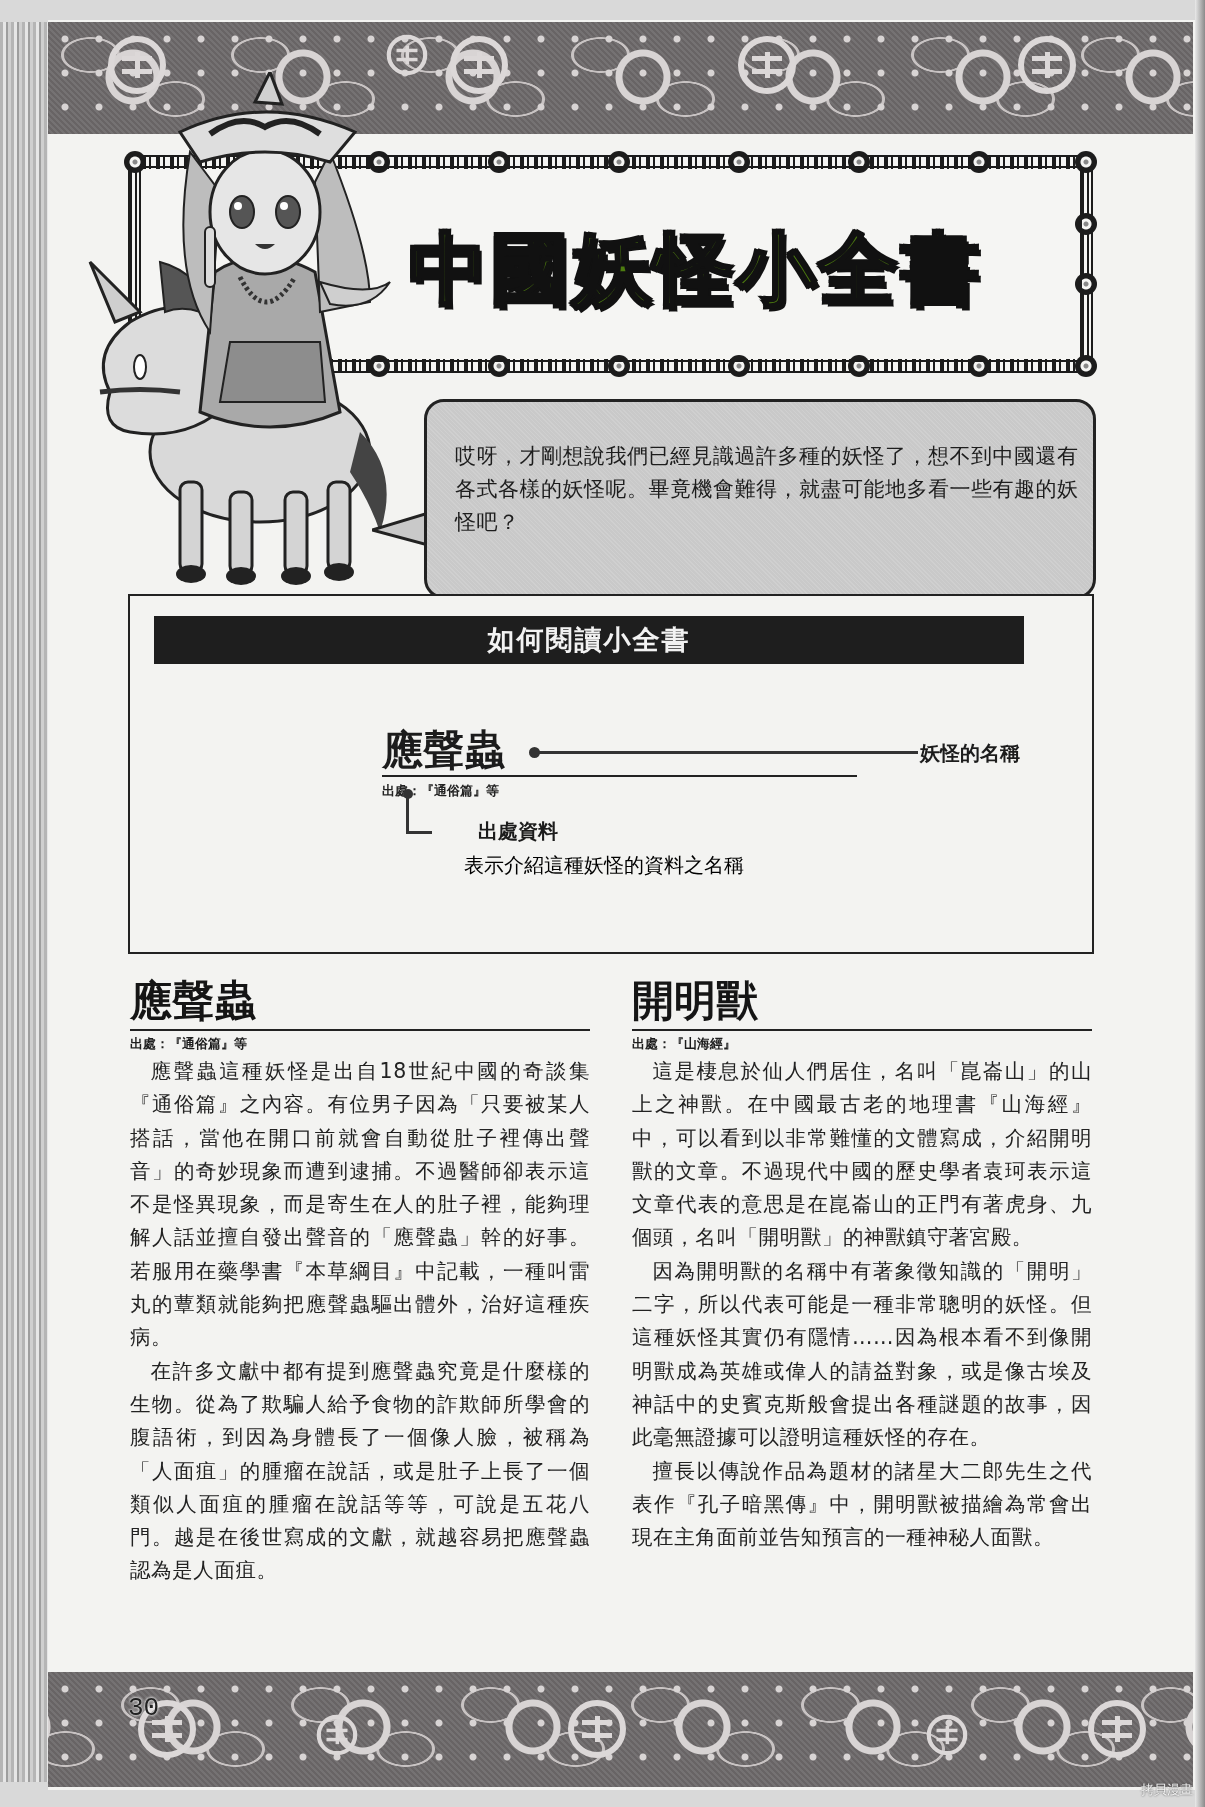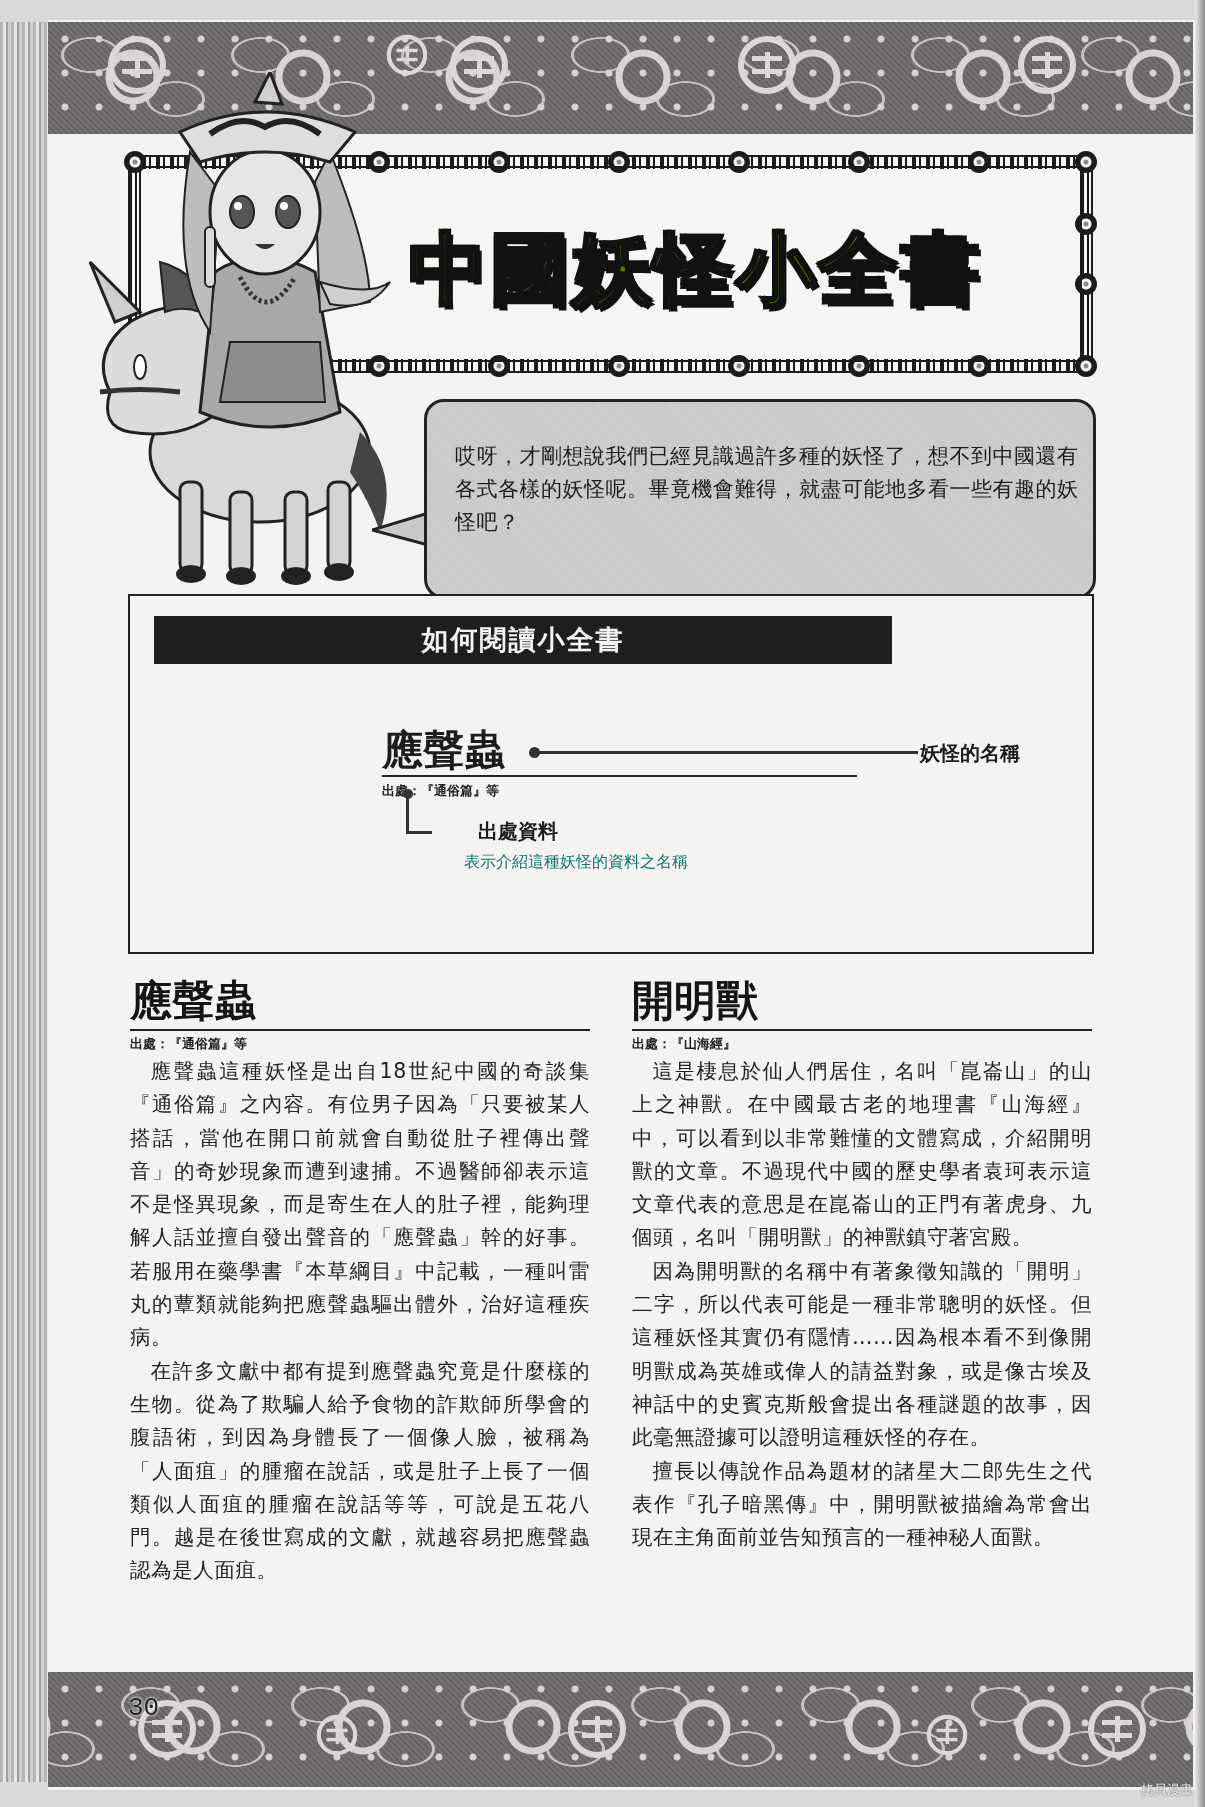--- a/index.html
+++ b/index.html
@@ -103,35 +103,35 @@
     position: absolute; left: 28px; top: 38px; width: 625px;
     font-size: 21px; line-height: 33px; color: #1d1d1d; letter-spacing: 0.5px;
   }
 
   
   .howto {
     position: absolute; left: 128px; top: 594px; width: 966px; height: 360px;
     border: 2px solid #222; background: #f3f3f1;
   }
   .howto-header {
-    position: absolute; left: 24px; top: 20px; width: 738px; height: 48px;
+    position: absolute; left: 24px; top: 20px; width: 870px; height: 48px;
     background: #1e1e1e; color: #f2f2f2;
     font-size: 27px; font-weight: bold; text-align: center; line-height: 48px; letter-spacing: 2px;
   }
   .ex-name { position: absolute; left: 252px; top: 127px; font-size: 41px; font-weight: bold; color: #1c1c1c; }
   .ex-name-dot { position: absolute; left: 399px; top: 151px; width: 11px; height: 11px; border-radius: 50%; background: #333; }
   .ex-name-line { position: absolute; left: 408px; top: 155px; width: 380px; height: 3px; background: #333; }
   .ex-name-label { position: absolute; left: 790px; top: 144px; font-size: 20px; font-weight: bold; color: #1c1c1c; }
   .ex-underline { position: absolute; left: 252px; top: 179px; width: 475px; height: 2px; background: #222; }
   .ex-source { position: absolute; left: 252px; top: 186px; font-size: 13px; font-weight: bold; color: #222; }
   .ex-src-dot { position: absolute; left: 273px; top: 193px; width: 10px; height: 10px; border-radius: 50%; background: #333; }
   .ex-src-vline { position: absolute; left: 276px; top: 200px; width: 3px; height: 38px; background: #333; }
   .ex-src-hline { position: absolute; left: 276px; top: 235px; width: 26px; height: 3px; background: #333; }
   .ex-src-label { position: absolute; left: 348px; top: 222px; font-size: 20px; font-weight: bold; color: #1c1c1c; }
-  .ex-src-desc { position: absolute; left: 334px; top: 256px; font-size: 16px; color: #0f766e; }
+  .ex-src-desc { position: absolute; left: 334px; top: 256px; font-size: 20px; color: #000000; }
 
   
   .article { position: absolute; top: 975px; width: 460px; }
   .article.left { left: 130px; }
   .article.right { left: 632px; }
   .article-title { font-size: 42px; font-weight: bold; line-height: 52px; color: #151515; height: 54px; }
   .article-rule { height: 2px; background: #222; margin-top: 0; }
   .article-source { font-size: 13px; font-weight: bold; margin-top: 4px; height: 20px; color: #1d1d1d; }
   .article-body p {
     font-size: 20.5px; line-height: 33.3px; color: #222; text-indent: 1em; text-align: justify;

